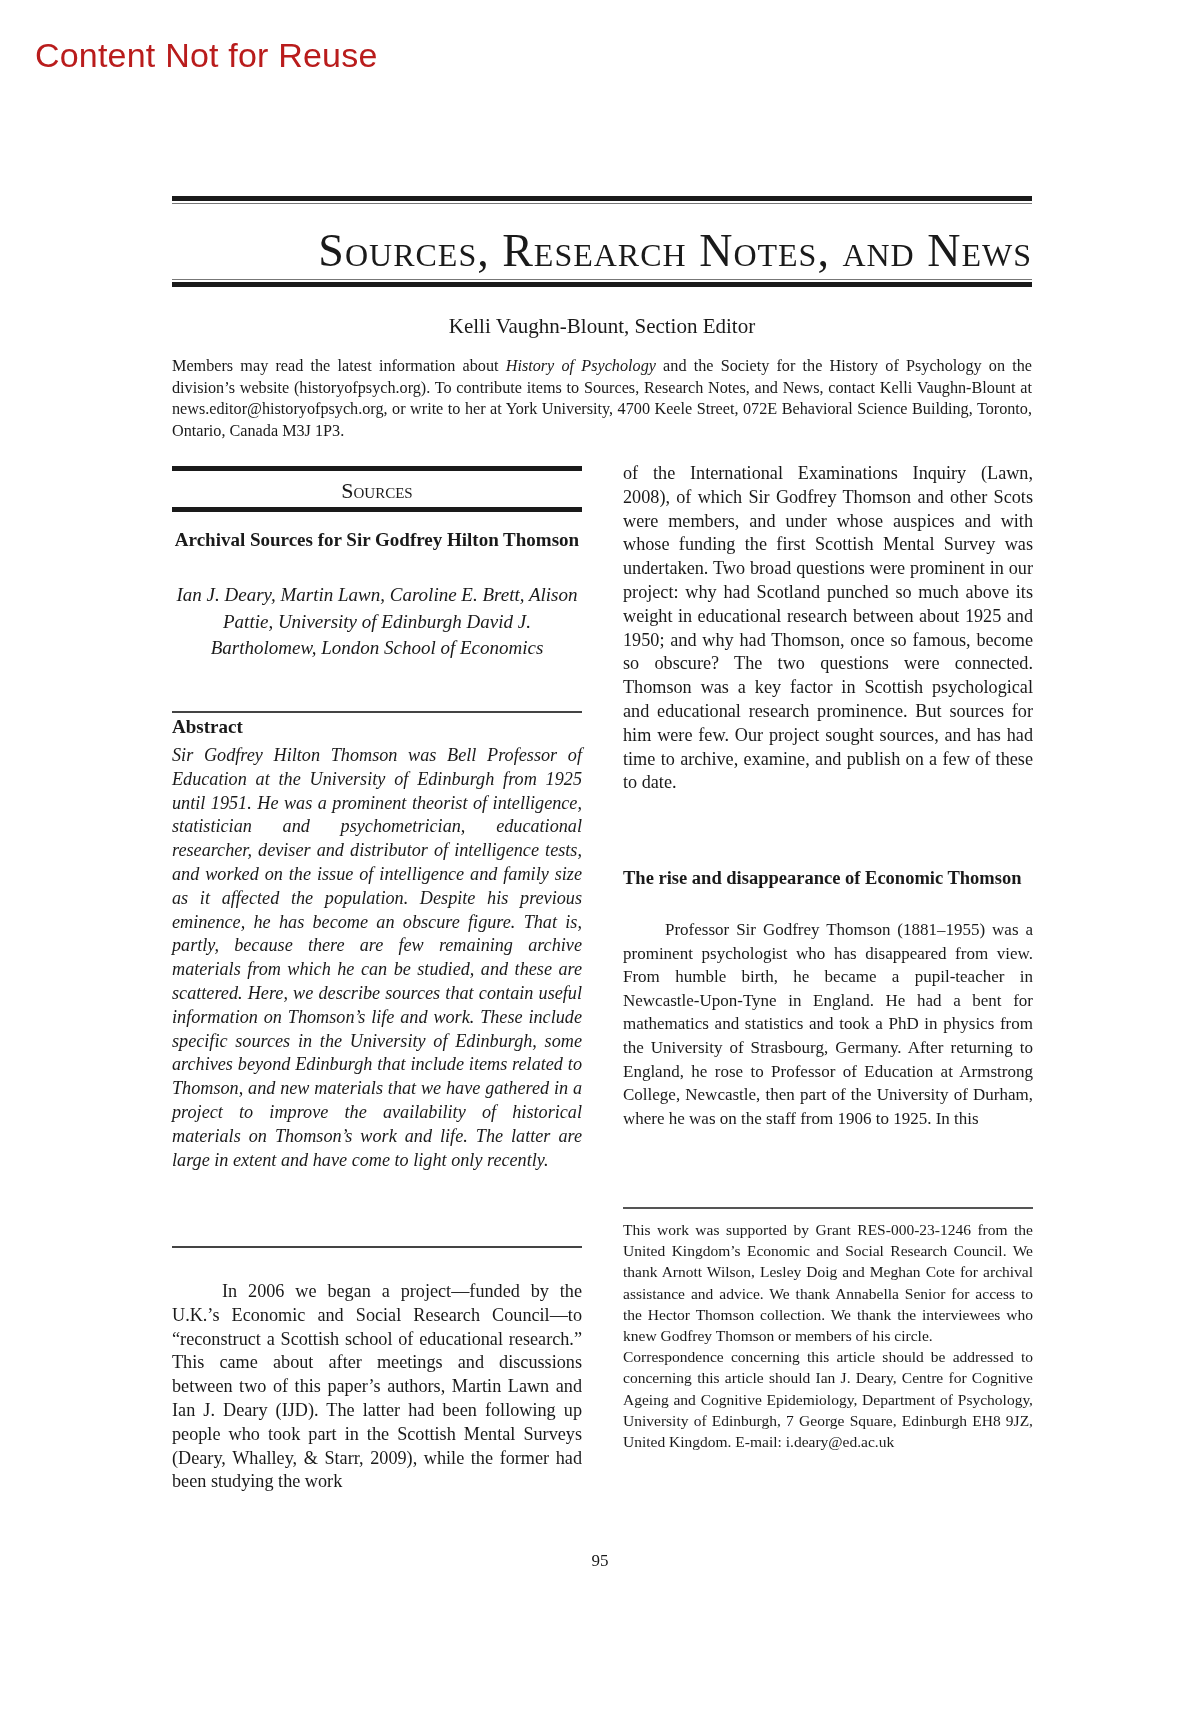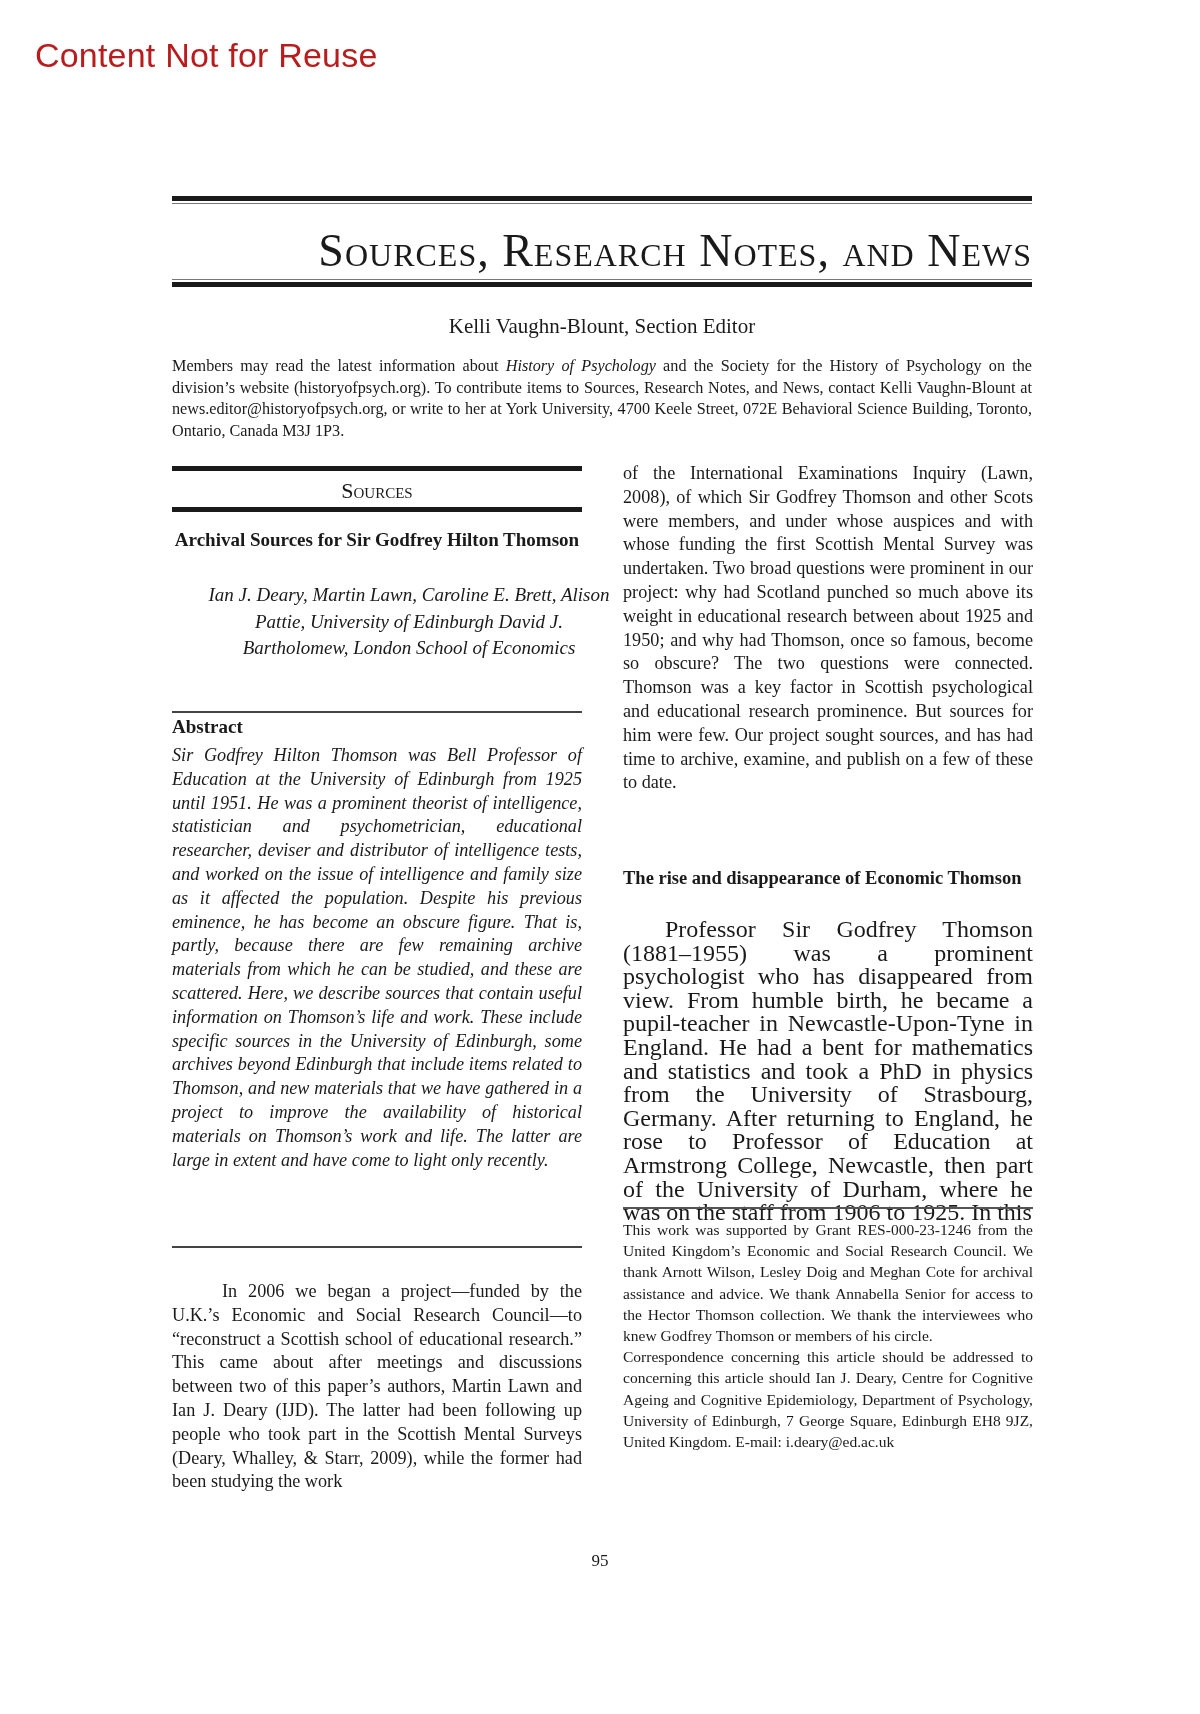--- a/index.html
+++ b/index.html
@@ -5,27 +5,27 @@
   html, body { margin: 0; padding: 0; background: #ffffff; }
   body { width: 1200px; height: 1714px; position: relative; overflow: hidden; color: #1a1a1a; font-family: "Liberation Serif", "DejaVu Serif", serif; }
   .watermark { position: absolute; left: 35px; top: 36px; font-family: "Liberation Sans", "DejaVu Sans", sans-serif; font-size: 34px; color: #b91c1c; letter-spacing: 0.2px; }
   .rule-thick { position: absolute; background: #1a1a1a; }
   .banner-title { position: absolute; left: 172px; top: 208px; width: 860px; text-align: right; font-size: 46px; font-variant: small-caps; letter-spacing: 1px; color: #1a1a1a; white-space: nowrap; margin-top: 16px; }
   .editor { position: absolute; left: 172px; top: 314px; width: 860px; text-align: center; font-size: 21px; }
   .members { position: absolute; left: 172px; top: 356px; width: 860px; font-size: 16.2px; line-height: 21.5px; text-align: justify; }
   .members i { font-style: italic; }
   .sources-head { position: absolute; left: 172px; top: 478px; width: 410px; text-align: center; font-size: 22px; font-variant: small-caps; }
   .article-title { position: absolute; left: 172px; top: 515px; width: 410px; text-align: center; font-weight: bold; font-size: 19px; line-height: 25px; margin-top: 12px; }
-  .authors { position: absolute; left: 172px; top: 582px; width: 410px; text-align: center; font-style: italic; font-size: 19px; line-height: 26.5px; margin-left: 32px; }
+  .authors { position: absolute; left: 172px; top: 582px; width: 410px; text-align: center; font-style: italic; font-size: 19px; line-height: 26.5px; }
   .abstract-head { position: absolute; left: 172px; top: 716px; font-weight: bold; font-size: 19px; }
   .abstract-body { position: absolute; left: 172px; top: 744px; width: 410px; font-style: italic; font-size: 18.2px; line-height: 23.8px; text-align: justify; }
   .intro { position: absolute; left: 172px; top: 1280px; width: 410px; font-size: 18.2px; line-height: 23.8px; text-align: justify; text-indent: 50px; }
   .right-top { position: absolute; left: 623px; top: 462px; width: 410px; font-size: 18.2px; line-height: 23.8px; text-align: justify; }
   .sec-head { position: absolute; left: 623px; top: 865px; width: 410px; font-weight: bold; font-size: 18.5px; line-height: 26px; text-align: justify; }
-  .right-mid { position: absolute; left: 623px; top: 918px; width: 410px; font-size: 24px; line-height: 23.6px; text-align: justify; text-indent: 42px; }
+  .right-mid { position: absolute; left: 623px; top: 918px; width: 410px; font-size: 17px; line-height: 23.6px; text-align: justify; text-indent: 42px; }
   .footnote { position: absolute; left: 623px; top: 1219px; width: 410px; font-size: 15.5px; line-height: 21.2px; text-align: justify; }
   .footnote p { margin: 0; }
   .page-num { position: absolute; left: 0; width: 1200px; top: 1551px; text-align: center; font-size: 17px; }
   .journal { position: absolute; left: 0; width: 1200px; top: 1595px; text-align: center; font-size: 11.5px; line-height: 13px; }
 </style>
 </head>
 <body>
 
 <div class="watermark">Content Not for Reuse</div>
 

